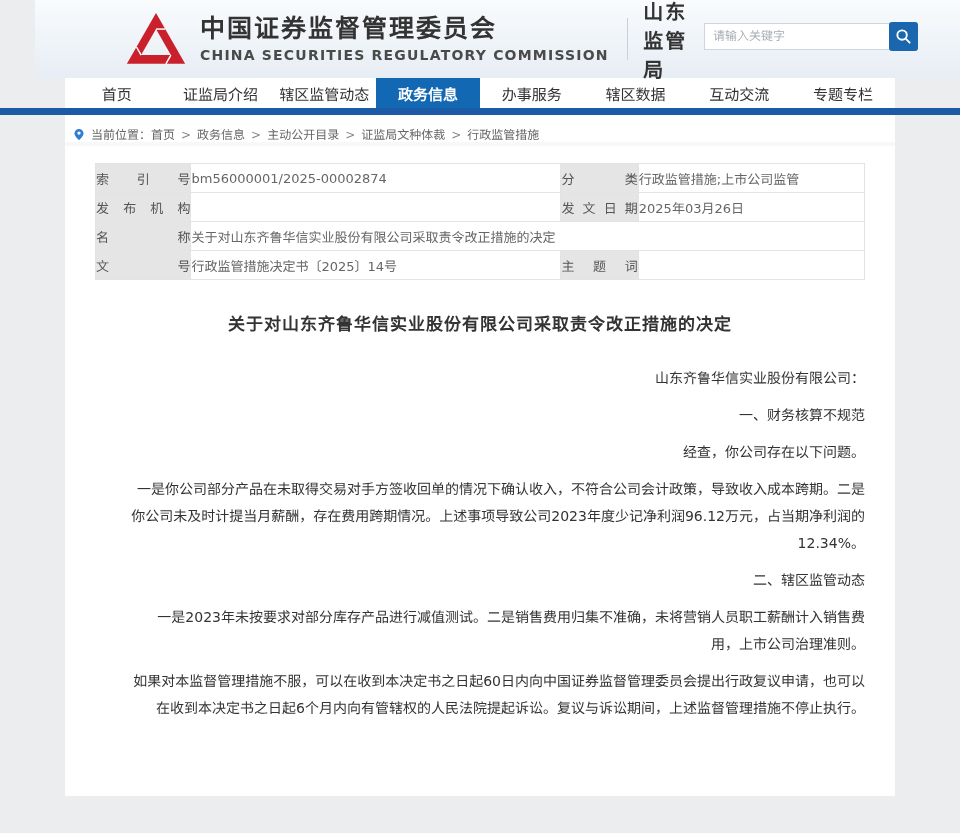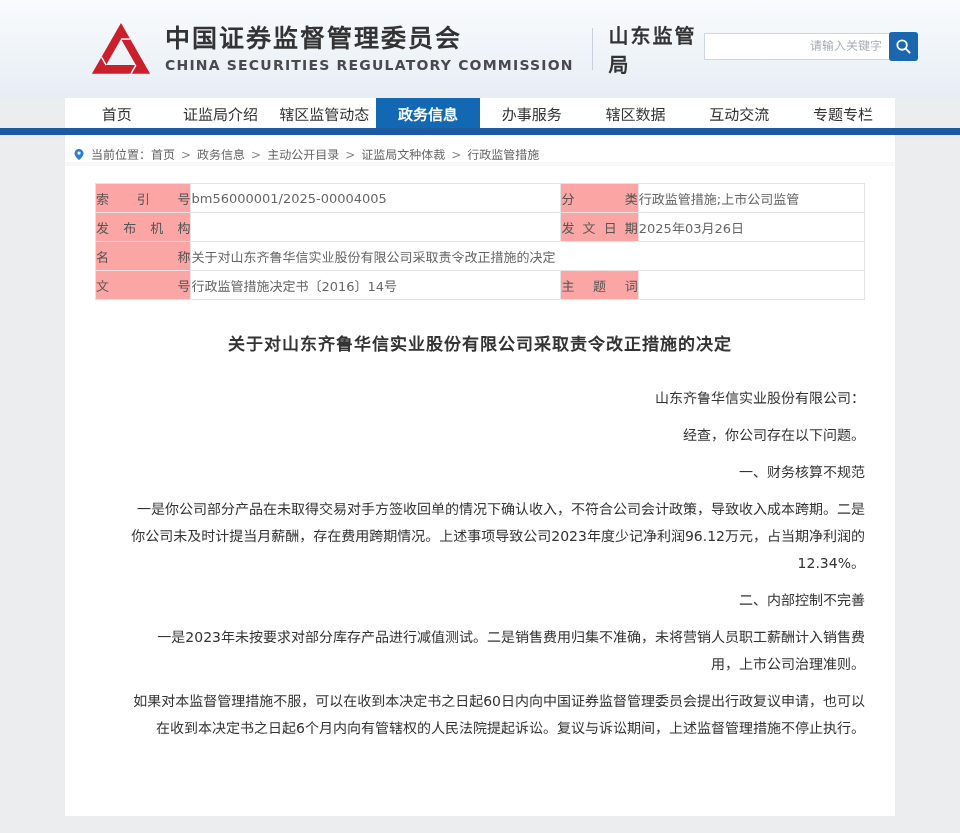--- a/index.html
+++ b/index.html
@@ -8,24 +8,25 @@
     font-family: "DejaVu Sans", "Liberation Sans", sans-serif;
     background:#ecedef;
   }
   .page {
     width:960px; height:833px; margin:0 auto;
     background:#ecedef; overflow:hidden;
   }
 
   
   .site-header {
-    height:98px;
+    height:78px;
     background:linear-gradient(180deg,#f9fbfd 0%,#eef3f8 60%,#e7edf4 100%);
     display:flex; align-items:center;
     padding:0 42px 0 90px;
+    margin-left:35px;
   }
   .logo-link { display:flex; align-items:center; cursor:pointer; }
   .logo-svg { width:62px; height:58px; display:block; }
   .org-block { margin-left:13px; }
   .org-name {
     font-size:25px; font-weight:bold; color:#333;
     letter-spacing:2px; line-height:1.1; white-space:nowrap;
   }
   .org-name-en {
     font-size:14px; color:#4a4a4a; letter-spacing:1.2px;
@@ -33,21 +34,20 @@
   }
   .header-divider {
     width:1px; height:42px; background:#c8d1da; margin:0 16px 0 18px;
   }
   .branch-name { font-size:20px; font-weight:bold; color:#333; letter-spacing:2px; }
   .search-box { margin-left:auto; display:flex; align-items:center; margin-top:-6px; }
   .search-input {
     width:186px; height:27px; border:1px solid #cfd6df; border-right:none;
     background:#fff; padding:0 8px; font-size:12px; color:#333; outline:none;
     font-family:inherit;
-    text-align:right;
   }
   .search-input::placeholder { color:#a8adb5; }
   .search-btn {
     width:29px; height:29px; border:none; background:#1a67b0;
     border-radius:3px; margin-left:-1px; cursor:pointer;
     display:flex; align-items:center; justify-content:center; padding:0;
   }
 
   
   .nav-row { width:830px; margin:0 auto; background:#fff; display:flex; height:30px; }
@@ -70,21 +70,21 @@
   .crumb-label { color:#666; }
 
   
   .card {
     width:830px; margin:0 auto; background:#fff;
     padding:17px 30px 30px; min-height:650px;
   }
 
   table.meta { width:100%; border-collapse:collapse; font-size:13px; table-layout:fixed; }
   table.meta td { border:1px solid #e3e3e3; height:29px; padding:0; }
-  td.m-label { background:#fca5a5; color:#555; padding:0 15px; }
+  td.m-label { background:#e5e5e5; color:#555; padding:0 15px; }
   td.m-label .jspread {
     display:block; width:100%;
     text-align:justify; text-align-last:justify;
   }
   td.m-value { color:#666; padding:0 12px; background:#fff;
     white-space:nowrap; overflow:hidden; }
 
   .doc-title {
     margin-top:30px; text-align:center;
     font-size:17px; font-weight:bold; color:#333; letter-spacing:1px;
@@ -172,21 +172,21 @@
           <col style="width:95px">
           <col style="width:368px">
           <col style="width:77px">
           <col style="width:225px">
         </colgroup>
       <tbody>
           <tr>
         <td class="m-label">
           <span class="jspread">索引号</span>
             </td>
-        <td class="m-value">bm56000001/2025-00004005</td>
+        <td class="m-value">bm56000001/2025-00002874</td>
         <td class="m-label">
           <span class="jspread">分类</span>
             </td>
         <td class="m-value">行政监管措施;上市公司监管</td>
       </tr>
       <tr>
         <td class="m-label">
           <span class="jspread">发布机构</span>
             </td>
         <td class="m-value"></td>
@@ -198,35 +198,35 @@
       <tr>
         <td class="m-label">
           <span class="jspread">名称</span>
             </td>
         <td class="m-value" colspan="3">关于对山东齐鲁华信实业股份有限公司采取责令改正措施的决定</td>
       </tr>
       <tr>
         <td class="m-label">
           <span class="jspread">文号</span>
             </td>
-        <td class="m-value">行政监管措施决定书〔2016〕14号</td>
+        <td class="m-value">行政监管措施决定书〔2025〕14号</td>
         <td class="m-label">
           <span class="jspread">主题词</span>
             </td>
         <td class="m-value"></td>
       </tr>
     </tbody>
       </table>
 
     <h1 class="doc-title">关于对山东齐鲁华信实业股份有限公司采取责令改正措施的决定</h1>
 
     <div class="doc-body">
       <p class="no-indent">山东齐鲁华信实业股份有限公司：</p>
+      <p>一、财务核算不规范</p>
       <p>经查，你公司存在以下问题。</p>
-      <p>一、财务核算不规范</p>
       <p>一是你公司部分产品在未取得交易对手方签收回单的情况下确认收入，不符合公司会计政策，导致收入成本跨期。二是你公司未及时计提当月薪酬，存在费用跨期情况。上述事项导致公司2023年度少记净利润96.12万元，占当期净利润的12.34%。</p>
-      <p>二、内部控制不完善</p>
+      <p>二、辖区监管动态</p>
       <p>一是2023年未按要求对部分库存产品进行减值测试。二是销售费用归集不准确，未将营销人员职工薪酬计入销售费用，上市公司治理准则。</p>
       <p>如果对本监督管理措施不服，可以在收到本决定书之日起60日内向中国证券监督管理委员会提出行政复议申请，也可以在收到本决定书之日起6个月内向有管辖权的人民法院提起诉讼。复议与诉讼期间，上述监督管理措施不停止执行。</p>
     </div>
 
   </main>
 </div>
 
 </body></html>

